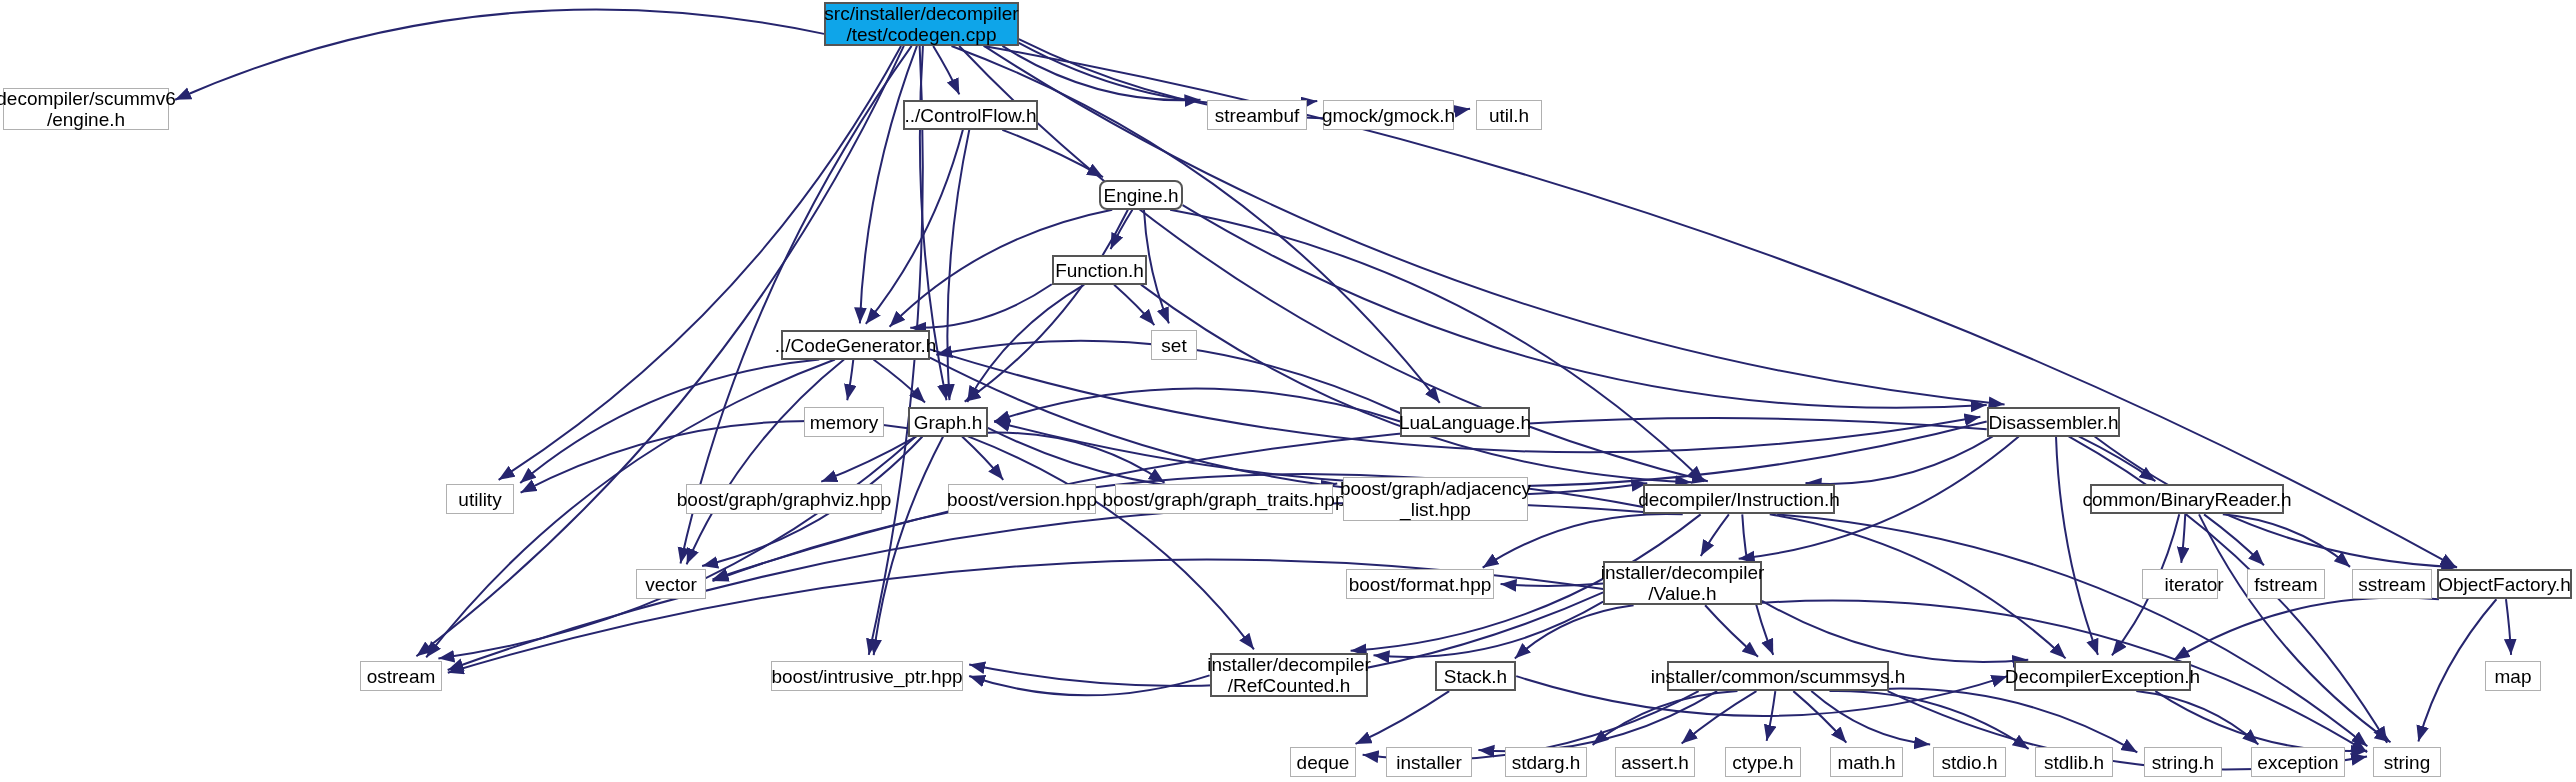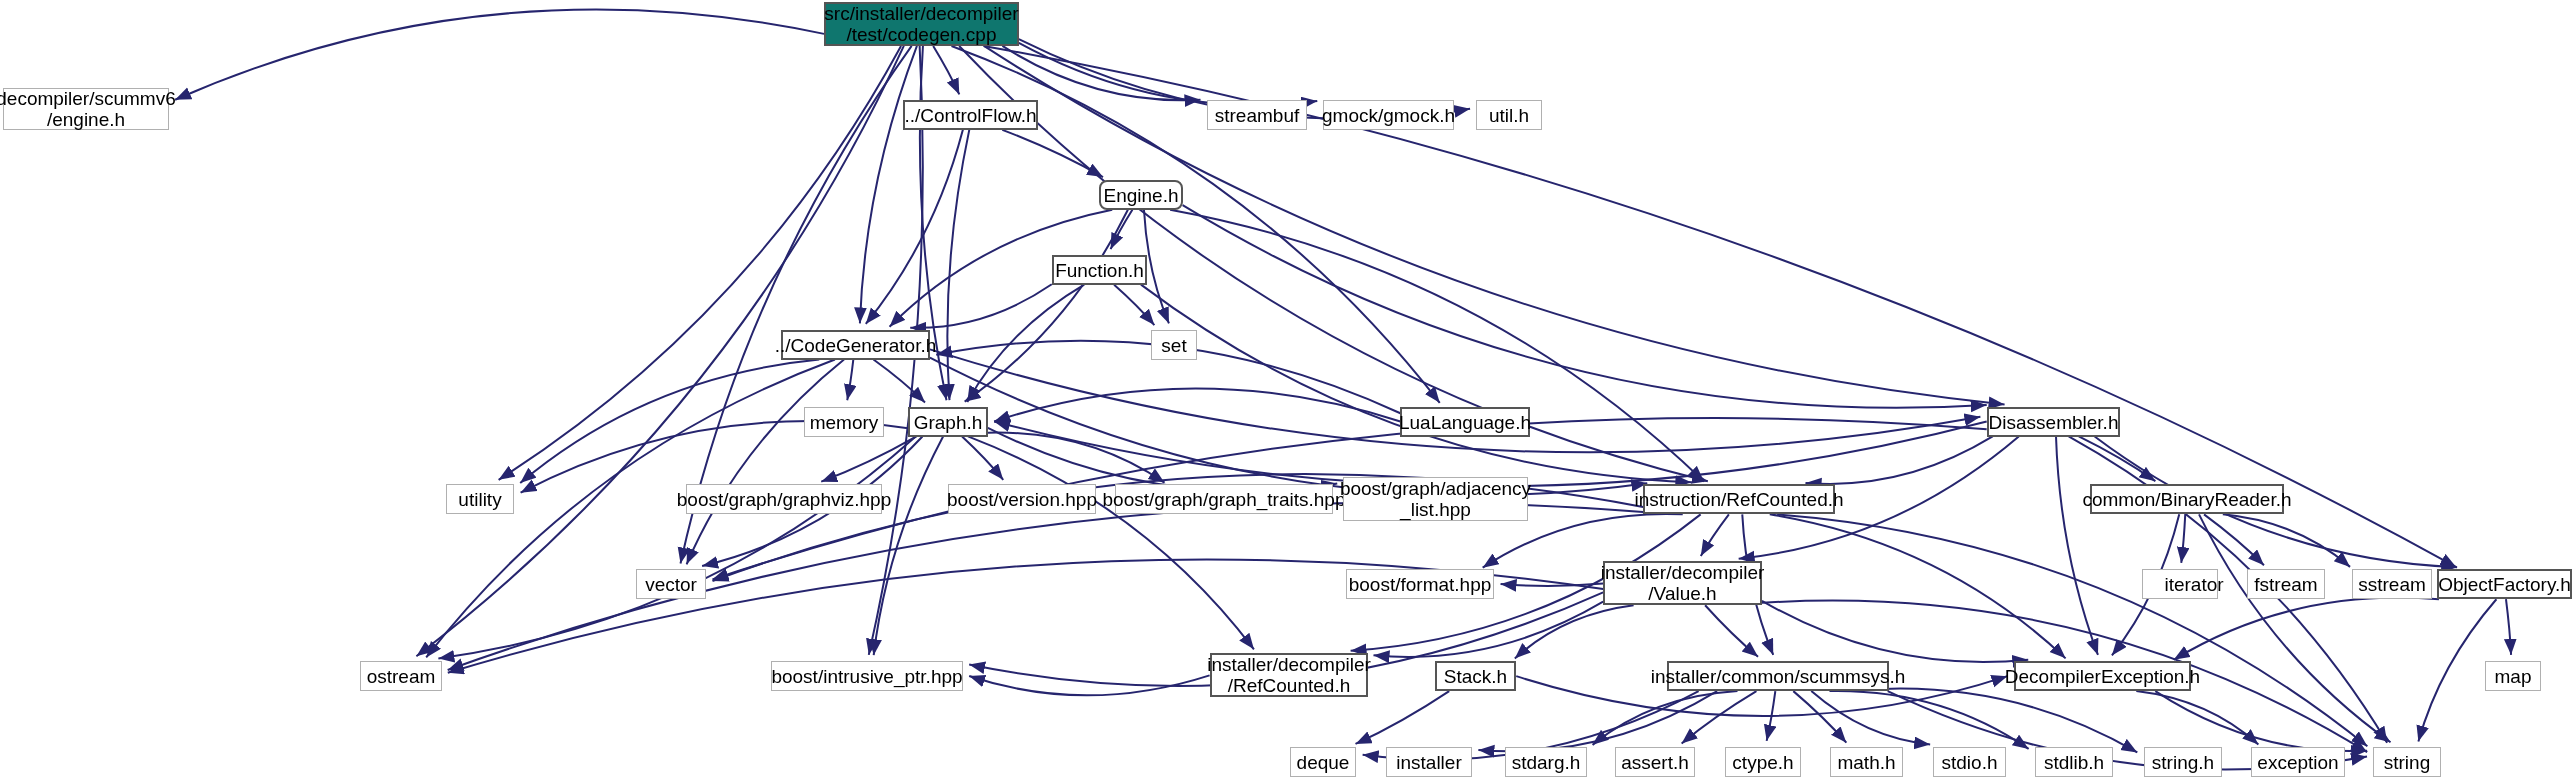--- a/index.html
+++ b/index.html
@@ -25,21 +25,21 @@
     font-size:19px;
     line-height:21px;
     white-space:pre;
     letter-spacing:0px;
     z-index:5;
   }
   .node.local{
     border:2px solid #555555;
   }
   .node.root{
-    background:#0f766e;
+    background:#0ea5e9;
     border:2px solid #555555;
   }
 </style>
 </head>
 <body>
 
 <div id="canvas">
   <svg id="edges" viewBox="0 0 2579 783" preserveAspectRatio="none" xmlns="http://www.w3.org/2000/svg">
     <defs>
       <marker id="ah" markerWidth="9" markerHeight="9" refX="8" refY="3.2" orient="auto" markerUnits="strokeWidth">
@@ -158,21 +158,21 @@
       <div class="node extern" style="left: 804px; top: 407px; width: 80px; height: 30px;">memory</div>
       <div class="node local" style="left: 908px; top: 407px; width: 80px; height: 30px;">Graph.h</div>
       <div class="node local" style="left: 1400px; top: 407px; width: 130px; height: 30px;">LuaLanguage.h</div>
       <div class="node local" style="left: 1987px; top: 407px; width: 133px; height: 30px;">Disassembler.h</div>
       <div class="node extern" style="left: 446px; top: 484px; width: 68px; height: 30px;">utility</div>
       <div class="node extern" style="left: 686px; top: 484px; width: 196px; height: 30px;">boost/graph/graphviz.hpp</div>
       <div class="node extern" style="left: 948px; top: 484px; width: 148px; height: 30px;">boost/version.hpp</div>
       <div class="node extern" style="left: 1115px; top: 484px; width: 218px; height: 30px;">boost/graph/graph_traits.hpp</div>
       <div class="node extern" style="left: 1343px; top: 477px; width: 185px; height: 44px;">boost/graph/adjacency
 _list.hpp</div>
-      <div class="node local" style="left: 1643px; top: 484px; width: 192px; height: 30px;">instruction/RefCounted.h</div>
+      <div class="node local" style="left: 1643px; top: 484px; width: 192px; height: 30px;">decompiler/Instruction.h</div>
       <div class="node local" style="left: 2090px; top: 484px; width: 194px; height: 30px;">common/BinaryReader.h</div>
       <div class="node extern" style="left: 636px; top: 569px; width: 70px; height: 30px;">vector</div>
       <div class="node extern" style="left: 1346px; top: 569px; width: 148px; height: 30px;">boost/format.hpp</div>
       <div class="node local" style="left: 1603px; top: 561px; width: 159px; height: 44px;">installer/decompiler
 /Value.h</div>
       <div class="node extern" style="left: 2142px; top: 569px; width: 76px; height: 30px; padding-left: 28px;">iterator</div>
       <div class="node extern" style="left: 2247px; top: 569px; width: 78px; height: 30px;">fstream</div>
       <div class="node extern" style="left: 2352px; top: 569px; width: 80px; height: 30px;">sstream</div>
       <div class="node local" style="left: 2437px; top: 569px; width: 135px; height: 30px;">ObjectFactory.h</div>
       <div class="node extern" style="left: 360px; top: 661px; width: 82px; height: 30px;">ostream</div>

